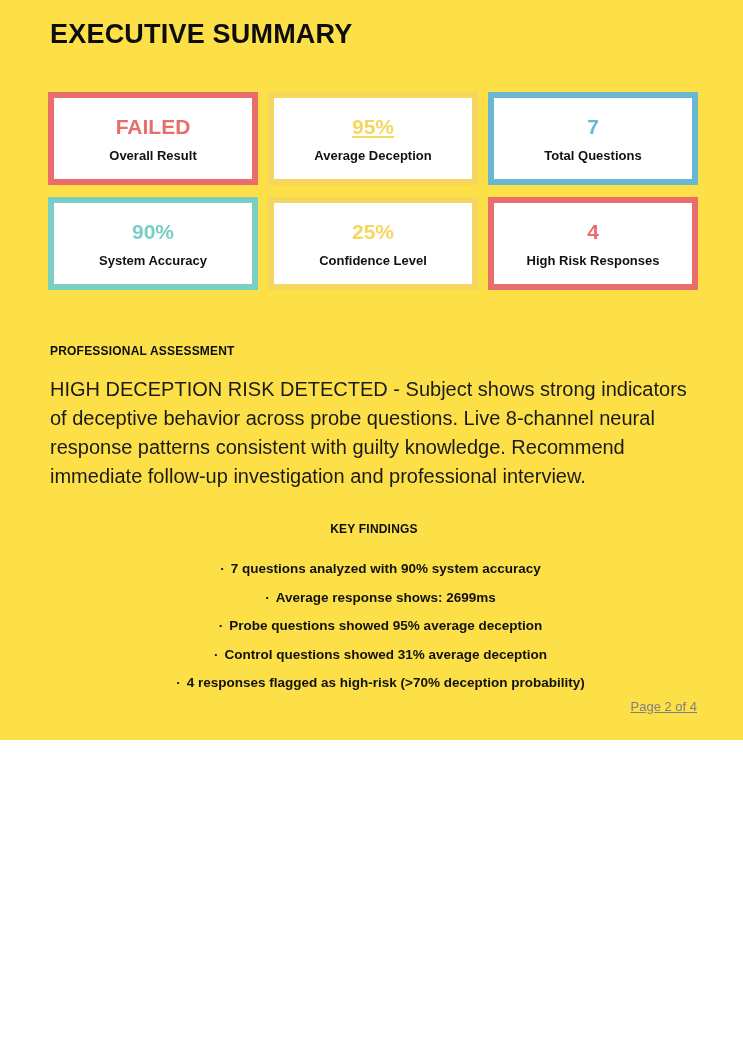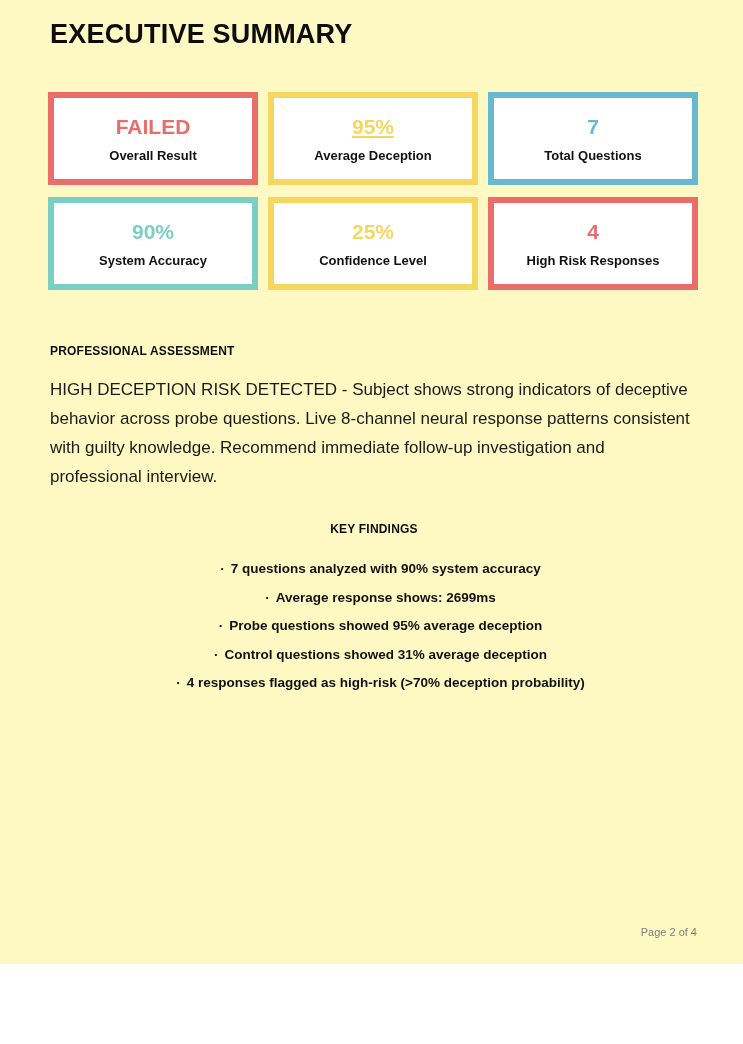--- a/index.html
+++ b/index.html
@@ -6,22 +6,22 @@
   html, body { background: #ffffff; }
   body {
     width: 743px; height: 1044px;
     font-family: "Liberation Sans", sans-serif;
     color: #111111;
     position: relative;
     overflow: hidden;
   }
   .page {
     position: relative;
-    width: 743px; height: 964px;
-    background: #fef9c3;
+    width: 743px; height: 740px;
+    background: #fde047;
     padding: 19px 45px 0 48px;
   }
   .doc-title {
     font-size: 27px;
     font-weight: bold;
     color: #0d0d0d;
     margin-left: 2px;
     letter-spacing: 0.2px;
   }
   .cards-grid {
@@ -55,21 +55,21 @@
   .section-heading {
     font-size: 12px;
     font-weight: bold;
     color: #0d0d0d;
     letter-spacing: 0.2px;
     margin-top: 16px;
   }
   .assessment-section { margin-top: 54px; margin-left: 2px; }
   .assessment-body {
     margin-top: 17px;
-    font-size: 17px;
+    font-size: 20px;
     line-height: 29px;
     color: #1b1b1b;
     max-width: 648px;
   }
   .findings-section { margin-top: 31px; margin-left: 2px; text-align: center; }
   .findings-list {
     list-style: none;
     margin-top: 19px;
     padding-left: 13px;
   }
@@ -81,22 +81,23 @@
   }
   .bullet-glyph {
     display: inline-block;
     margin-right: 6px;
     font-weight: bold;
   }
   .page-footer {
     position: absolute;
     right: 46px;
     bottom: 26px;
-    font-size: 11px;
+    font-size: 13px;
     color: #7f7f7f;
+    text-decoration: underline;
   }
 </style>
 </head>
 <body>
 
 <div class="page">
 
   <h1 class="doc-title" data-bind="page.title">EXECUTIVE SUMMARY</h1>
 
   <div class="cards-grid">

